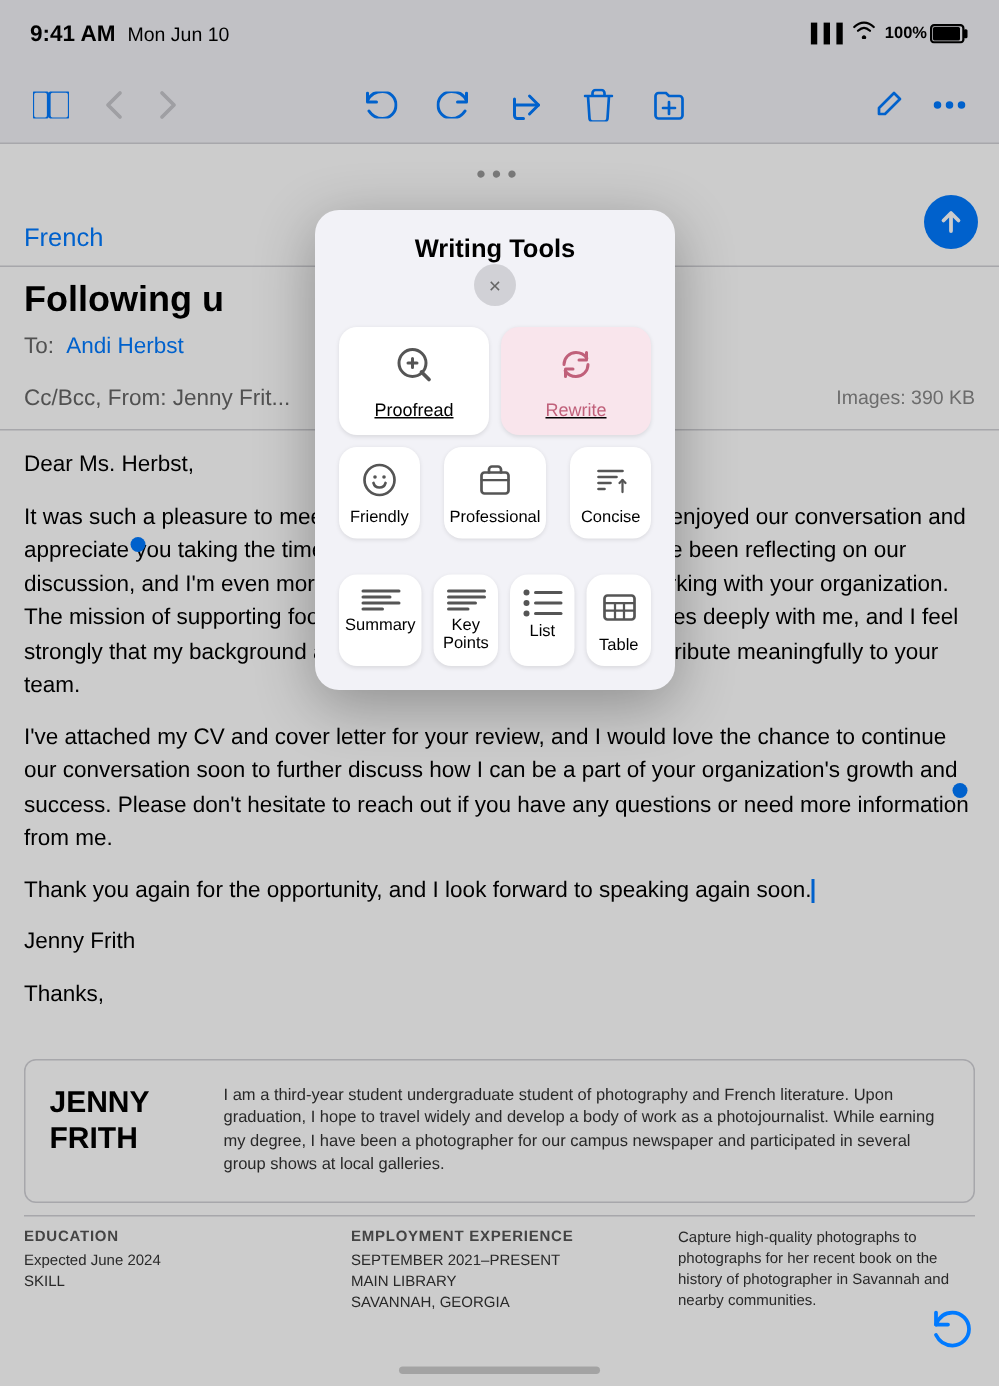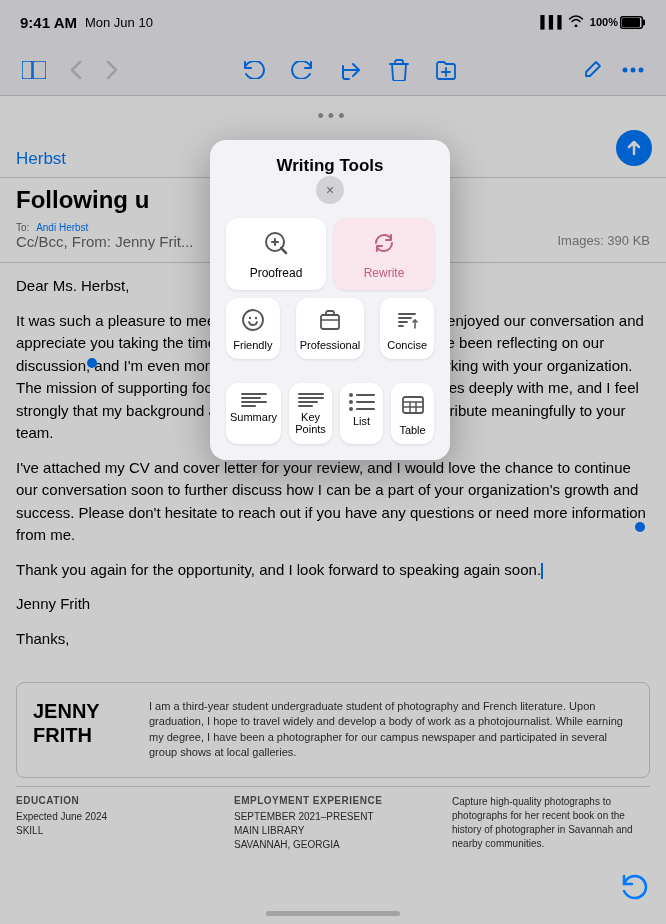--- a/index.html
+++ b/index.html
@@ -114,23 +114,23 @@
       padding: 8px 16px;
       border-bottom: 1px solid #d1d1d6;
     }
     .email-subject-line {
       font-size: 24px;
       font-weight: 700;
       color: #000;
       margin-bottom: 8px;
     }
     .email-to-line {
-      font-size: 10px;
+      font-size: 15px;
       color: #666;
-      margin-bottom: 0;
+      margin-bottom: 18px;
     }
     .email-to-name {
       color: #007aff;
     }
     .email-cc-line {
       font-size: 15px;
       color: #666;
       margin-bottom: 4px;
     }
     .email-subject-field {
@@ -268,20 +268,21 @@
       background: #fff;
       border: none;
       border-radius: 12px;
       padding: 12px 8px 10px;
       display: flex;
       flex-direction: column;
       align-items: center;
       gap: 6px;
       cursor: pointer;
       box-shadow: 0 1px 3px rgba(0,0,0,0.1);
+      text-decoration: underline;
     }
     .tool-btn.active-pink {
       background: #f9e5ec;
     }
     .tool-btn .tool-icon {
       font-size: 22px;
       line-height: 1;
     }
     .tool-btn .tool-label {
       font-size: 12px;
@@ -446,21 +447,21 @@
       </svg>
     </button>
   </div>
 </div>
 
 <div class="email-area">
 
   <div style="text-align:center;padding:10px;color:#999;font-size:18px;letter-spacing:4px;">•••</div>
 
   <div class="cancel-bar">
-    <button class="cancel-btn">Herbst</button>
+    <button class="cancel-btn">French</button>
   </div>
 
   <div class="email-header">
     <div class="email-subject-line">Following u</div>
     <div class="email-to-line">
       <span style="color:#666;">To:</span>
       <span class="email-to-name" style="margin-left:4px;">Andi Herbst</span>
     </div>
     <div style="display:flex;justify-content:space-between;align-items:flex-start;">
       <div>

